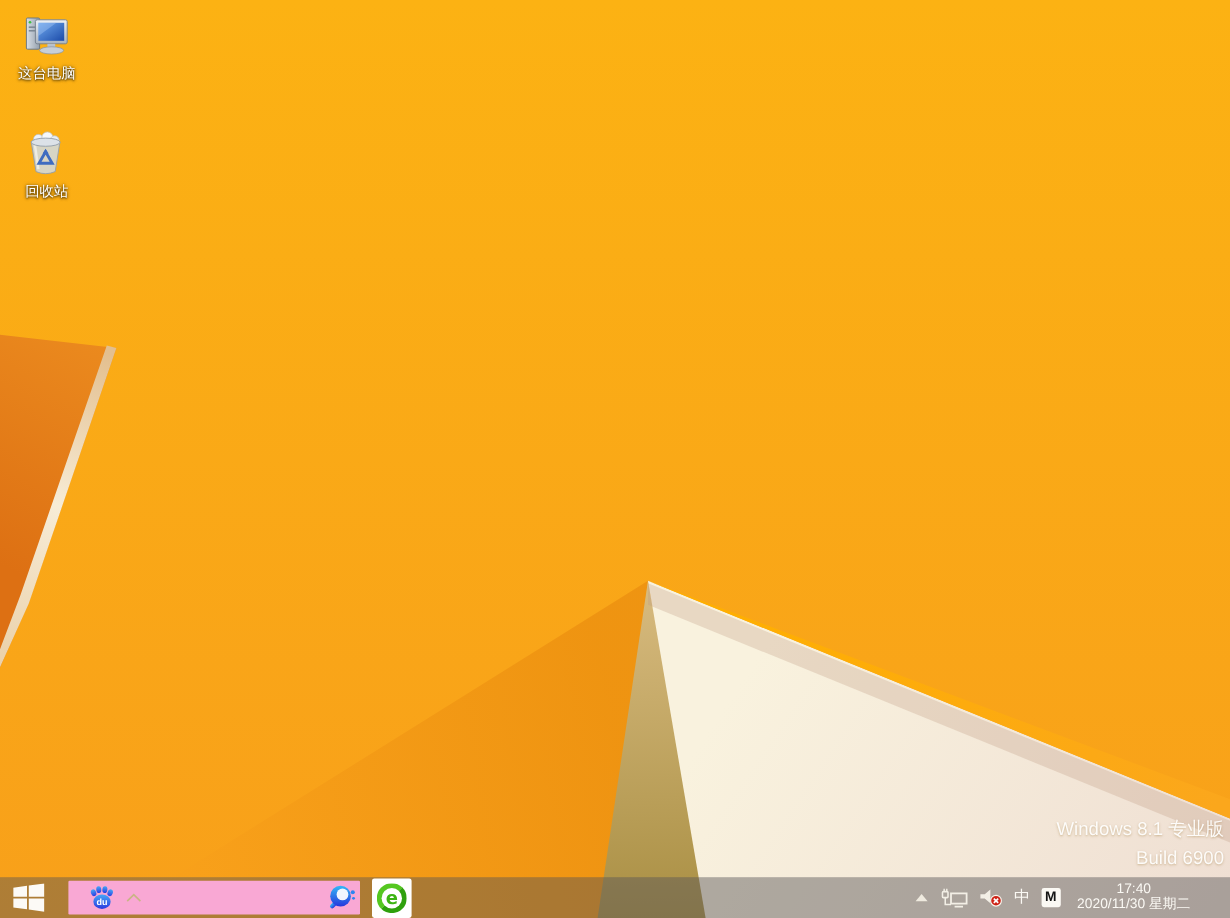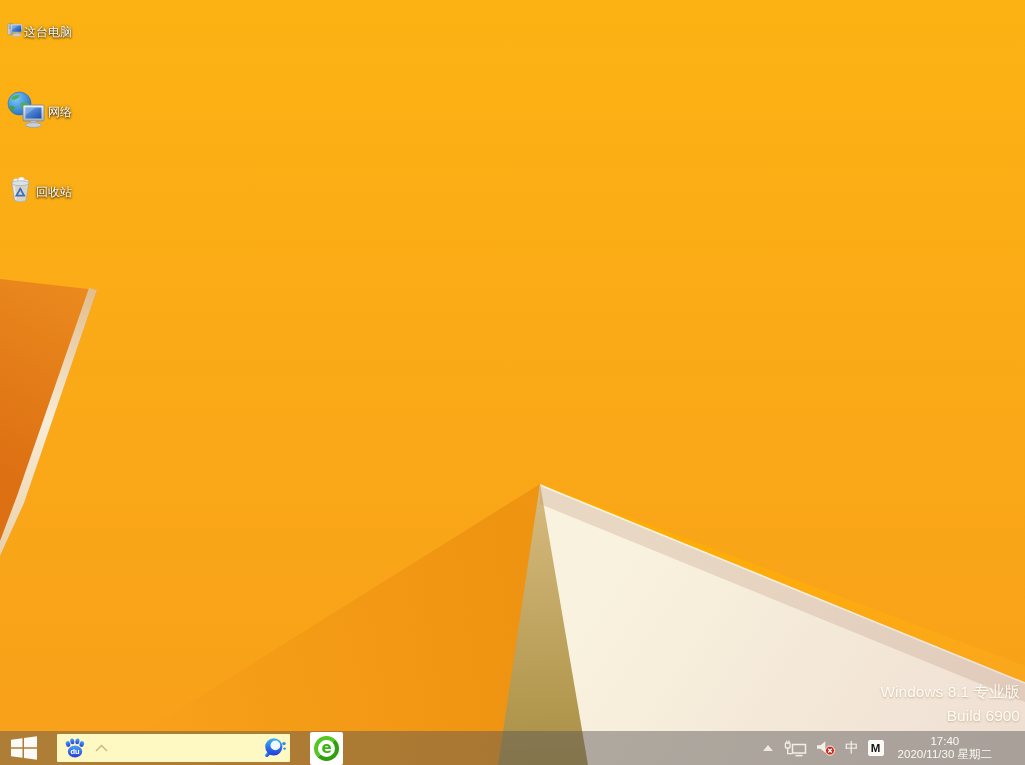--- a/index.html
+++ b/index.html
@@ -6,21 +6,21 @@
   .screen{
     position:relative;width:1025px;height:765px;overflow:hidden;
     font-family:"Liberation Sans","DejaVu Sans",sans-serif;
     -webkit-font-smoothing:antialiased;
   }
   .wallpaper{position:absolute;inset:0;display:block;}
 
   
   .icon-col{position:absolute;left:6px;top:10px;width:66px;}
   .desk-icon{
-    display:flex;flex-direction:row;align-items:center;
+    display:flex;flex-direction:column;align-items:center;
     margin-bottom:40px;cursor:default;
   }
   .desk-icon .glyph{width:42px;height:40px;}
   .desk-icon .lbl{
     margin-top:4px;font-size:12px;color:#fff;text-align:center;line-height:14px;
     text-shadow:0 1px 2px rgba(0,0,0,.85),0 0 3px rgba(0,0,0,.55);
     white-space:nowrap;
   }
 
   
@@ -34,21 +34,21 @@
   .taskbar{
     position:absolute;left:0;right:0;bottom:0;height:34px;
     background:rgba(88,84,88,0.46);
   }
   .start-btn{
     position:absolute;left:0;top:0;width:48px;height:34px;
     display:flex;align-items:center;justify-content:center;
   }
   .search-box{
     position:absolute;left:57px;top:3px;width:233px;height:28px;
-    background:#fef9c3;display:flex;align-items:center;border-radius:1px;
+    background:#f9a8d4;display:flex;align-items:center;border-radius:1px;padding-left:10px;
   }
   .search-box .paw{margin-left:7px;flex:0 0 auto;}
   .search-box .chev{margin-left:9px;flex:0 0 auto;}
   .search-input{
     flex:1 1 auto;min-width:0;border:none;outline:none;background:transparent;
     height:24px;font-size:13px;padding:0 4px;color:#333;
   }
   .search-box .mag{margin-right:3px;flex:0 0 auto;}
 
   .browser-tile{
@@ -163,40 +163,20 @@
         <rect x="6" y="15" width="7" height="1.3" fill="#7C8894"></rect>
         <rect x="11.5" y="6.5" width="26.5" height="20" rx="1.5" fill="url(#frmG)" stroke="#77838F" stroke-width="0.8"></rect>
         <rect x="14" y="9" width="21.5" height="15" fill="url(#scrG)"></rect>
         <polygon points="14,9 29,9 14,20" fill="#9FC4F4" opacity="0.45"></polygon>
         <rect x="21.5" y="26.5" width="6.5" height="3.5" fill="#B9C2CC"></rect>
         <ellipse cx="25" cy="32" rx="10" ry="3" fill="#C7CFD8" stroke="#8792A0" stroke-width="0.6"></ellipse>
       </svg>
       <div class="lbl">这台电脑</div>
     </div>
 
-    <div class="desk-icon">
-      <svg class="glyph" viewBox="0 0 42 40">
-        <defs>
-          <radialGradient id="glbG" cx="0.35" cy="0.3" r="0.9">
-            <stop offset="0" stop-color="#7CC7F5"></stop>
-              <stop offset="1" stop-color="#1160BE"></stop>
-          </radialGradient>
-        </defs>
-        <circle cx="13.5" cy="13.5" r="11.5" fill="url(#glbG)" stroke="#2C6FB5" stroke-width="0.6"></circle>
-        <path d="M5,8 Q9,4 14,5.5 Q12,9 8.5,10 Q6,10 5,8 Z" fill="#4CAF50"></path>
-        <path d="M15,13 Q20,11 23,14 Q21,19 16.5,19.5 Q14,16 15,13 Z" fill="#4CAF50"></path>
-        <path d="M4,16 Q7,15 9,17.5 Q8,21 5.5,21 Q4,18.5 4,16 Z" fill="#43A047"></path>
-        <rect x="17" y="15" width="21" height="16" rx="1.2" fill="url(#frmG)" stroke="#77838F" stroke-width="0.8"></rect>
-        <rect x="19.5" y="17.5" width="16" height="11" fill="url(#scrG)"></rect>
-        <polygon points="19.5,17.5 30,17.5 19.5,25" fill="#9FC4F4" opacity="0.45"></polygon>
-        <rect x="25" y="31" width="5" height="2.5" fill="#B9C2CC"></rect>
-        <ellipse cx="27.5" cy="35" rx="8" ry="2.4" fill="#C7CFD8" stroke="#8792A0" stroke-width="0.6"></ellipse>
-      </svg>
-      <div class="lbl">网络</div>
-    </div>
 
     <div class="desk-icon">
       <svg class="glyph" viewBox="0 0 42 40">
         <circle cx="14" cy="8" r="4" fill="#EFF3F7" stroke="#B9C2CC" stroke-width="0.6"></circle>
         <circle cx="21.5" cy="6.5" r="4.6" fill="#F5F8FB" stroke="#B9C2CC" stroke-width="0.6"></circle>
         <circle cx="27.5" cy="9" r="3.8" fill="#E9EEF4" stroke="#B9C2CC" stroke-width="0.6"></circle>
         <path d="M8,10 L12,35 Q20,38.5 28,35 L32,10 Q20,13.5 8,10 Z" fill="rgba(206,221,235,0.82)" stroke="#96A1AB" stroke-width="0.8"></path>
         <path d="M11,12 L14,33" stroke="#FFFFFF" stroke-width="2" opacity="0.55"></path>
         <ellipse cx="20" cy="10.5" rx="12" ry="3.4" fill="#DCE2E8" stroke="#96A1AB" stroke-width="0.8"></ellipse>
         <polygon points="20,18.5 14.5,28 25.5,28" fill="none" stroke="#3E6CC0" stroke-width="2.4"></polygon>

